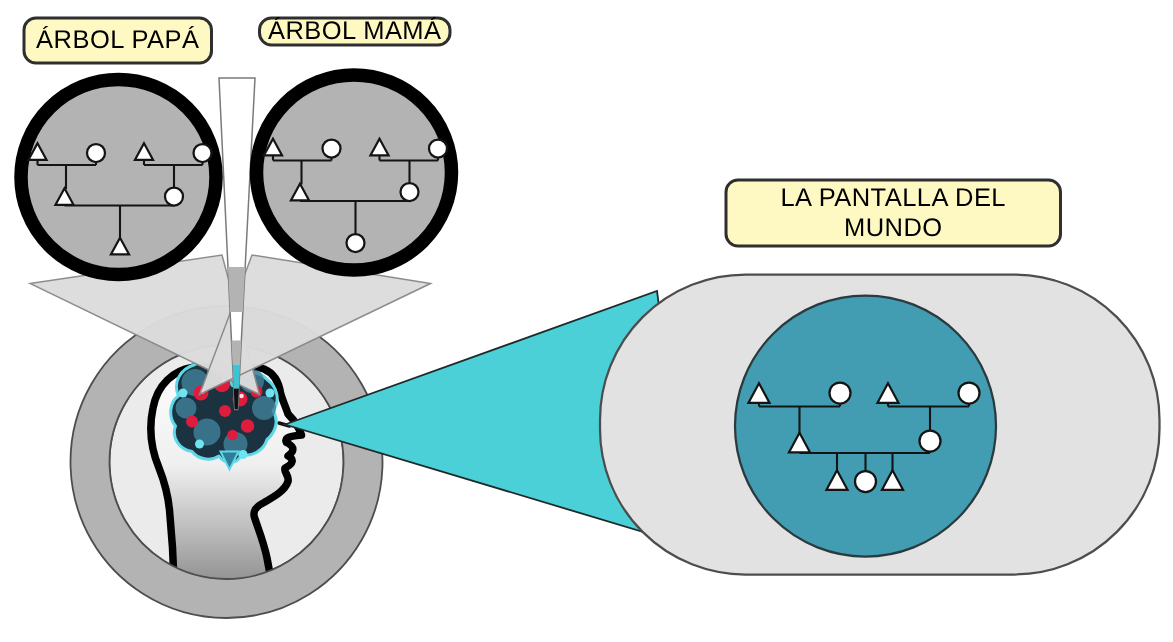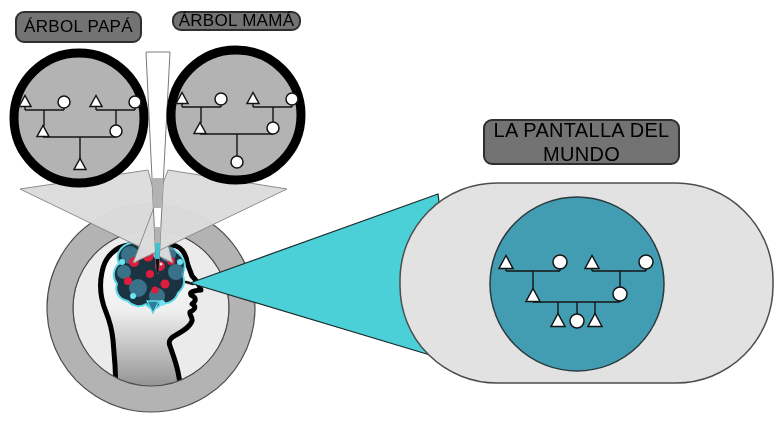--- a/index.html
+++ b/index.html
@@ -3,27 +3,27 @@
 <meta charset="utf-8">
 <style>
   html,body{margin:0;padding:0;background:#ffffff;}
   .stage{
     position:relative;width:782px;height:428px;background:#ffffff;overflow:hidden;
     font-family:"Liberation Sans", sans-serif;
   }
   .scene{position:absolute;left:0;top:0;width:782px;height:428px;display:block;}
   .tag{
     position:absolute;display:flex;align-items:center;justify-content:center;
-    background:#737373;border:2px solid #2f2f2f;border-radius:9px;
+    background:#fef9c3;border:2px solid #2f2f2f;border-radius:9px;
     color:#000;font-size:17px;letter-spacing:.3px;text-align:center;line-height:1.2;
     box-sizing:border-box;
   }
   .tag-papa{left:15px;top:11px;width:127px;height:32px;}
   .tag-mama{left:172px;top:11px;width:129px;height:20px;}
-  .tag-pantalla{left:483px;top:119px;width:197px;height:46px;font-size:20px;}
+  .tag-pantalla{left:483px;top:119px;width:225px;height:46px;font-size:17px;}
 </style>
 </head>
 <body>
 
 <div class="stage">
 
   <svg class="scene" viewBox="0 0 782 428">
     <defs>
       <linearGradient id="headgrad" x1="0" y1="0" x2="0" y2="1">
         <stop offset="0" stop-color="#fdfdfd"></stop>

